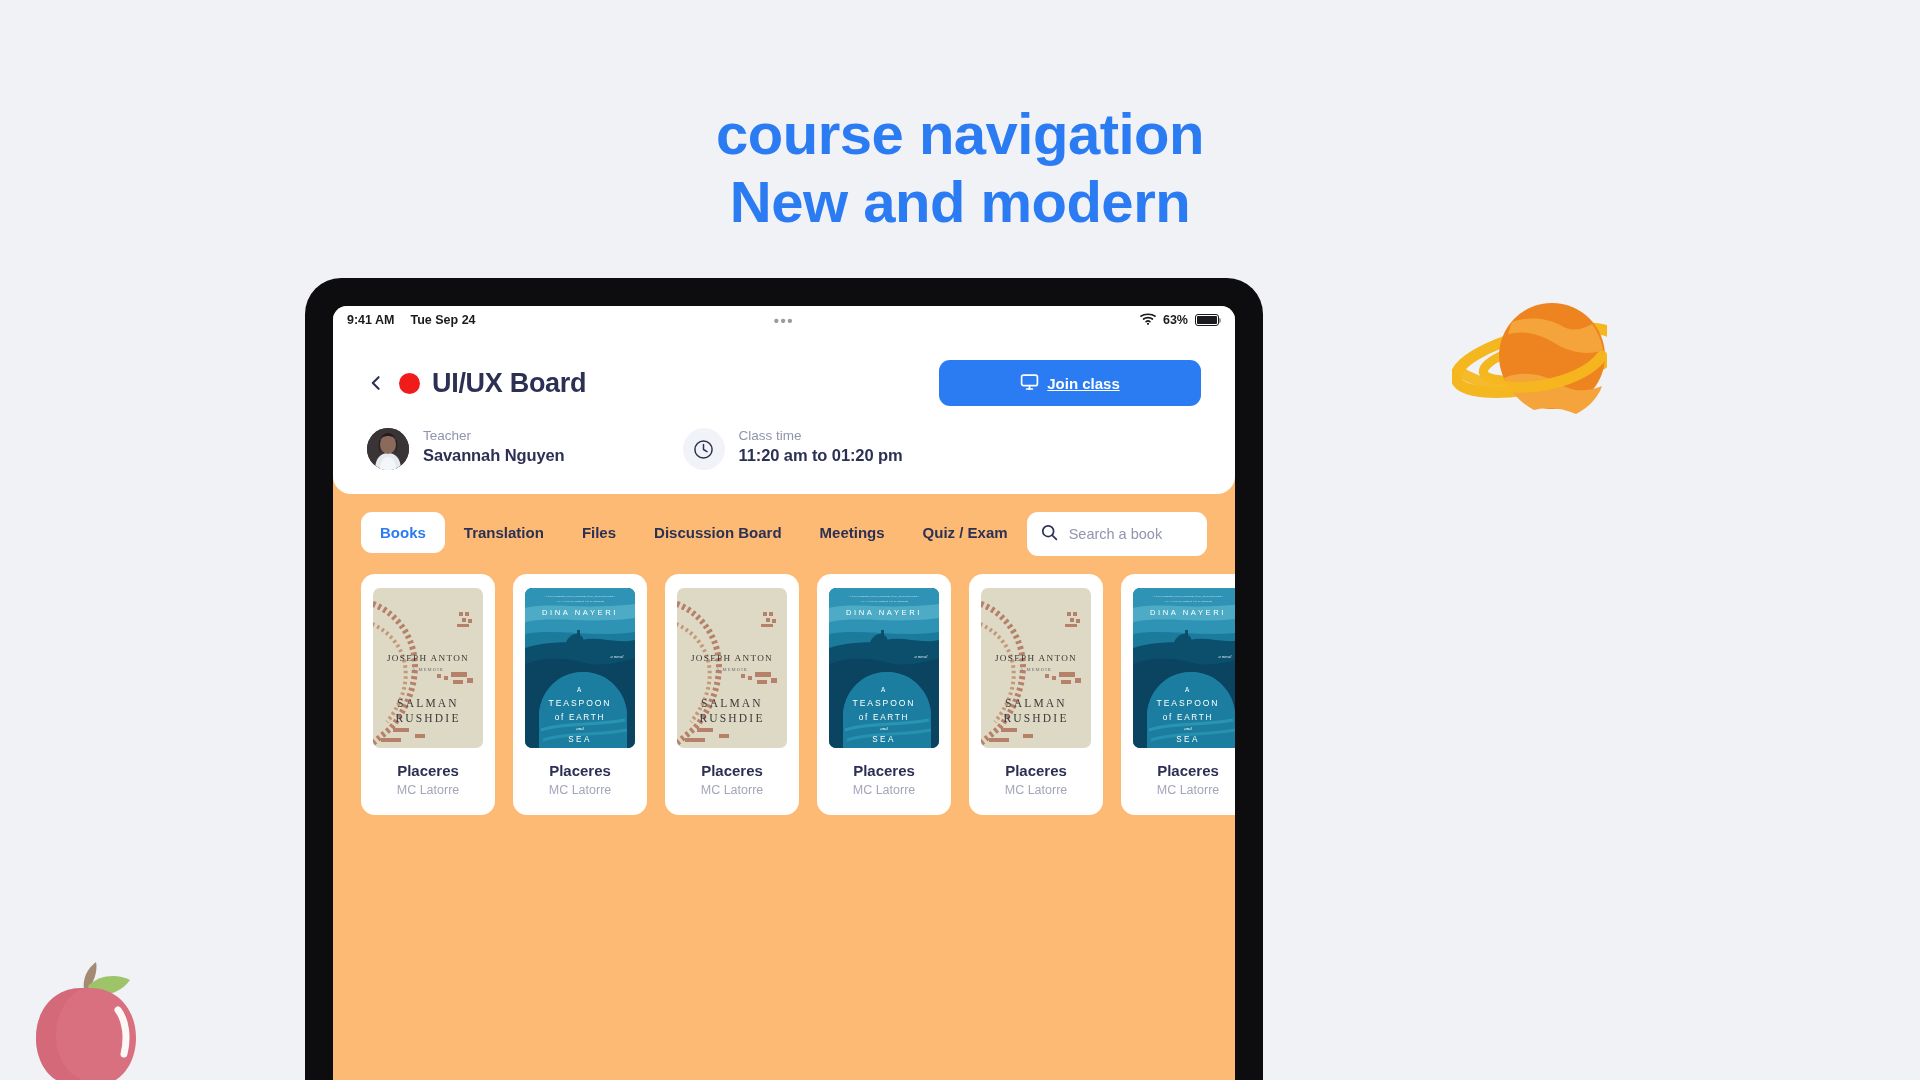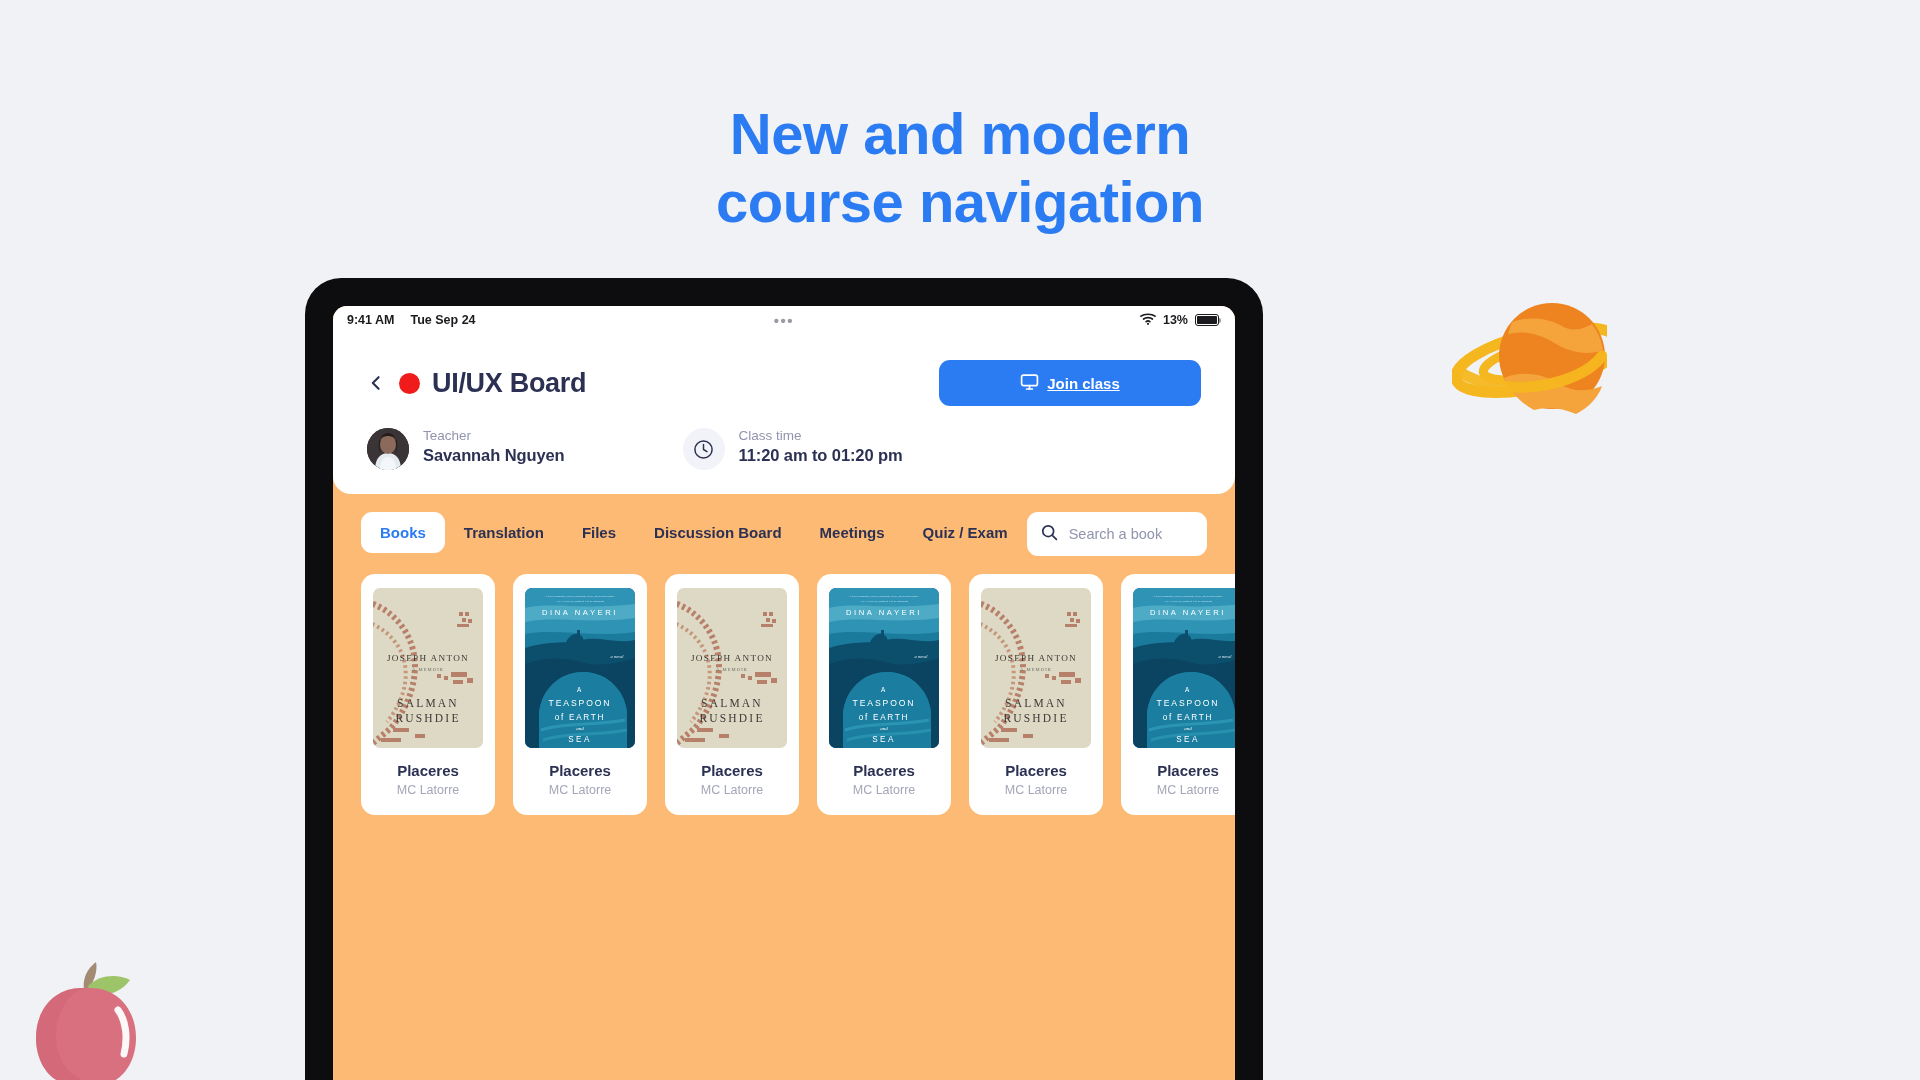--- a/index.html
+++ b/index.html
@@ -271,22 +271,22 @@
     left: 1452px;
     top: 286px;
     width: 155px;
     height: 140px;
   }
 </style>
 </head>
 <body>
 
 <div class="headline">
+  <span class="line">course navigation</span>
   <span class="line">New and modern</span>
-  <span class="line">course navigation</span>
 </div>
 
 <div class="apple">
   <svg viewBox="0 0 118 120" width="118" height="120">
     <path d="M62 30 C60 18 66 8 74 2 C76 10 72 24 64 32 Z" fill="#a38b73"></path>
     <path d="M66 26 C78 14 96 14 108 20 C98 34 80 38 68 32 Z" fill="#9ec46a"></path>
     <path d="M59 28 C34 28 14 48 14 78 C14 104 30 124 48 124 C56 124 58 120 64 120 C70 120 72 124 80 124 C98 124 114 104 114 78 C114 48 94 28 69 28 Z" fill="#d9707f"></path>
     <path d="M59 28 C34 28 14 48 14 78 C14 104 30 124 48 124 C54 124 57 121 61 120 C44 114 34 96 34 76 C34 52 46 34 62 28 Z" fill="#cf6475" opacity="0.55"></path>
     <path d="M96 50 C104 60 106 78 102 94" stroke="#ffffff" stroke-width="7" stroke-linecap="round" fill="none" opacity="0.95"></path>
   </svg>
@@ -315,21 +315,21 @@
       <div class="sb-dots">•••</div>
       <div class="sb-right">
         <span>
           <svg width="16" height="12" viewBox="0 0 16 12">
             <path d="M1 3.2 C4.2 0.6 11.8 0.6 15 3.2" stroke="#1b1b1f" stroke-width="1.7" fill="none" stroke-linecap="round"></path>
             <path d="M3.6 6 C5.8 4.2 10.2 4.2 12.4 6" stroke="#1b1b1f" stroke-width="1.7" fill="none" stroke-linecap="round"></path>
             <path d="M6.1 8.6 C7.2 7.7 8.8 7.7 9.9 8.6" stroke="#1b1b1f" stroke-width="1.7" fill="none" stroke-linecap="round"></path>
             <circle cx="8" cy="10.8" r="1.1" fill="#1b1b1f"></circle>
           </svg>
         </span>
-        <span>13%</span>
+        <span>63%</span>
         <span class="battery">
             <i></i>
           </span>
       </div>
     </div>
 
     <div class="course-head">
       <div class="head-top">
         <span class="back-chevron">
           <svg width="18" height="18" viewBox="0 0 18 18">

